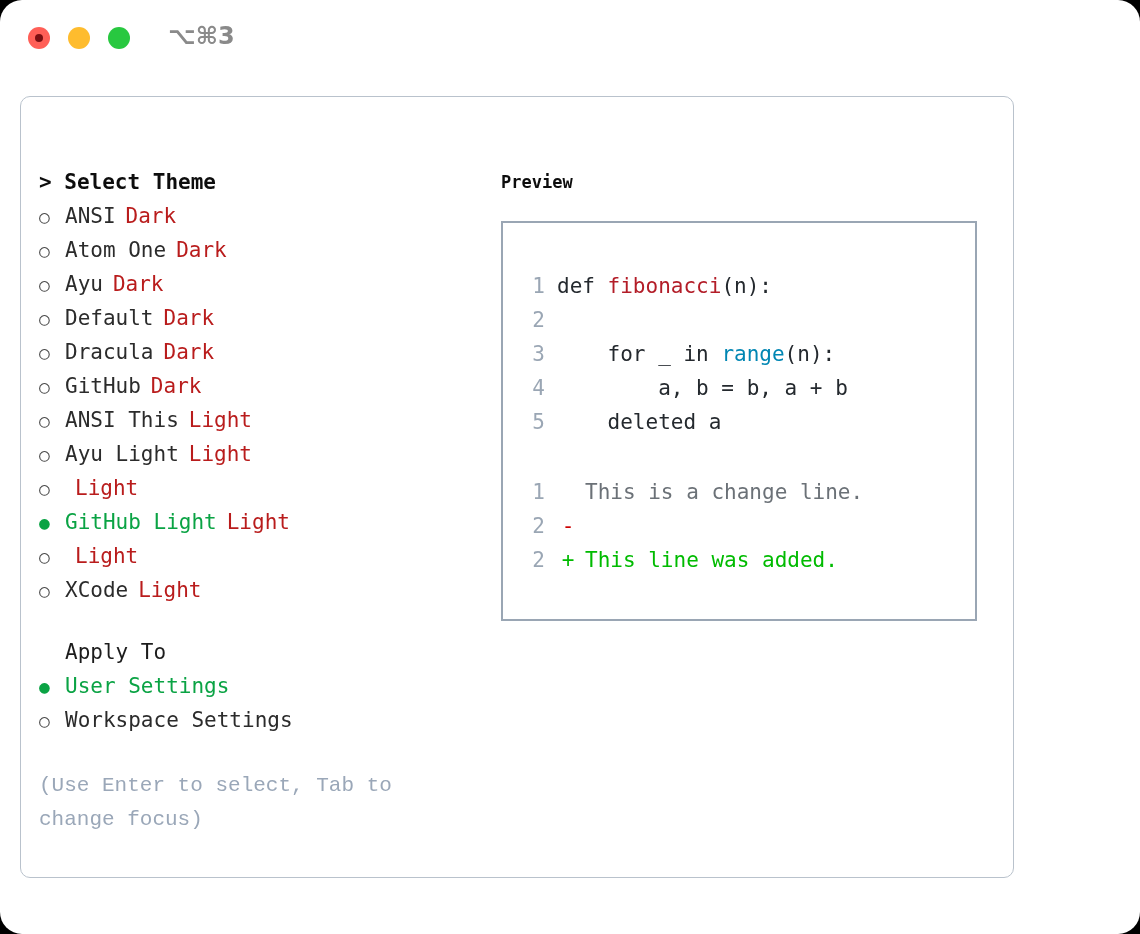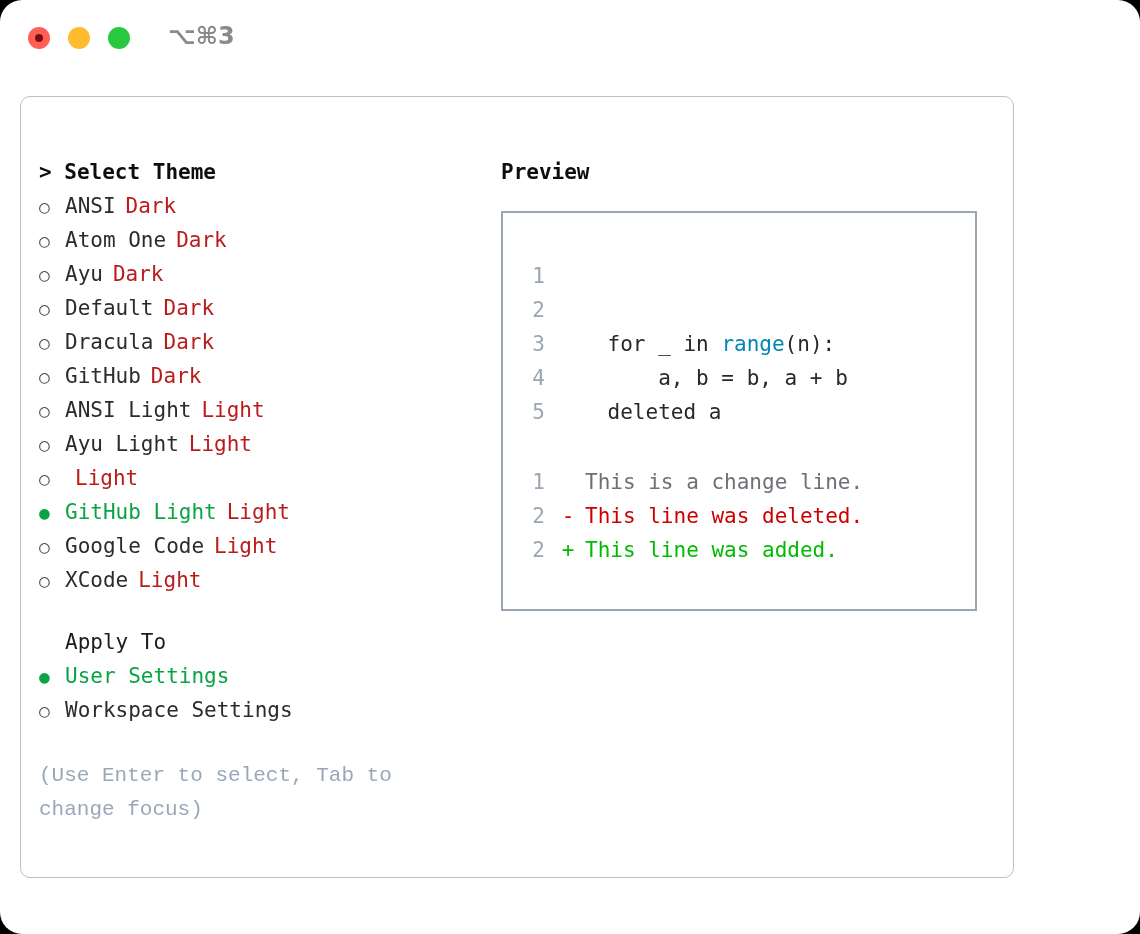--- a/index.html
+++ b/index.html
@@ -77,21 +77,21 @@
     width: 994px;
     height: 782px;
     border: 1px solid #b9c2cc;
     border-radius: 10px;
     box-sizing: border-box;
     background: #ffffff;
   }
 
   .columns {
     position: absolute;
-    left: 0; top: 6px;
+    left: 0; top: 16px;
     width: 100%;
     height: 100%;
   }
 
   
   .left-col {
     position: absolute;
     left: 18px;
     top: 52px;
     width: 440px;
@@ -162,21 +162,21 @@
   }
 
   
   .right-col {
     position: absolute;
     left: 480px;
     top: 52px;
     width: 496px;
   }
   .preview-title {
-    font-size: 21px;
+    font-size: 17px;
     font-weight: bold;
     color: #0d0d0d;
     line-height: 34px;
     white-space: pre;
   }
   .preview-box {
     margin-top: 22px;
     width: 476px;
     height: 400px;
     border: 2px solid #9aa6b4;
@@ -283,40 +283,39 @@
             <span class="theme-name">Dracula</span>
             <span class="theme-tag">Dark</span>
           </li>
           <li class="theme-item">
             <span class="bullet">○</span>
             <span class="theme-name">GitHub</span>
             <span class="theme-tag">Dark</span>
           </li>
           <li class="theme-item">
             <span class="bullet">○</span>
-            <span class="theme-name">ANSI Light</span>
+            <span class="theme-name">ANSI This</span>
             <span class="theme-tag">Light</span>
           </li>
           <li class="theme-item">
             <span class="bullet">○</span>
             <span class="theme-name">Ayu Light</span>
             <span class="theme-tag">Light</span>
           </li>
           <li class="theme-item">
             <span class="bullet">○</span>
             <span class="theme-tag">Light</span>
           </li>
           <li class="theme-item selected">
             <span class="bullet">●</span>
             <span class="theme-name">GitHub Light</span>
             <span class="theme-tag">Light</span>
           </li>
           <li class="theme-item">
             <span class="bullet">○</span>
-            <span class="theme-name">Google Code</span>
             <span class="theme-tag">Light</span>
           </li>
           <li class="theme-item">
             <span class="bullet">○</span>
             <span class="theme-name">XCode</span>
             <span class="theme-tag">Light</span>
           </li>
         </ul>
 
         <div class="apply-block">
@@ -335,20 +334,21 @@
       </div>
 
       <div class="right-col">
         <div class="preview-title">Preview</div>
 
         <div class="preview-box">
 
           <div class="code-area">
             <div class="code-line">
               <span class="lineno">1</span>
+              <span class="code-text"><span>def </span><span class="tok-fn">fibonacci</span><span>(n):</span></span>
             </div>
             <div class="code-line">
               <span class="lineno">2</span>
             </div>
             <div class="code-line">
               <span class="lineno">3</span>
               <span class="code-text"><span>    for _ in </span><span class="tok-call">range</span><span>(n):</span></span>
             </div>
             <div class="code-line">
               <span class="lineno">4</span>
@@ -362,21 +362,20 @@
 
           <div class="diff-area">
             <div class="diff-line diff-ctx">
               <span class="lineno">1</span>
               <span class="diff-marker"> </span>
               <span>This is a change line.</span>
             </div>
             <div class="diff-line diff-del">
               <span class="lineno">2</span>
               <span class="diff-marker">-</span>
-              <span>This line was deleted.</span>
             </div>
             <div class="diff-line diff-add">
               <span class="lineno">2</span>
               <span class="diff-marker">+</span>
               <span>This line was added.</span>
             </div>
           </div>
 
         </div>
       </div>

